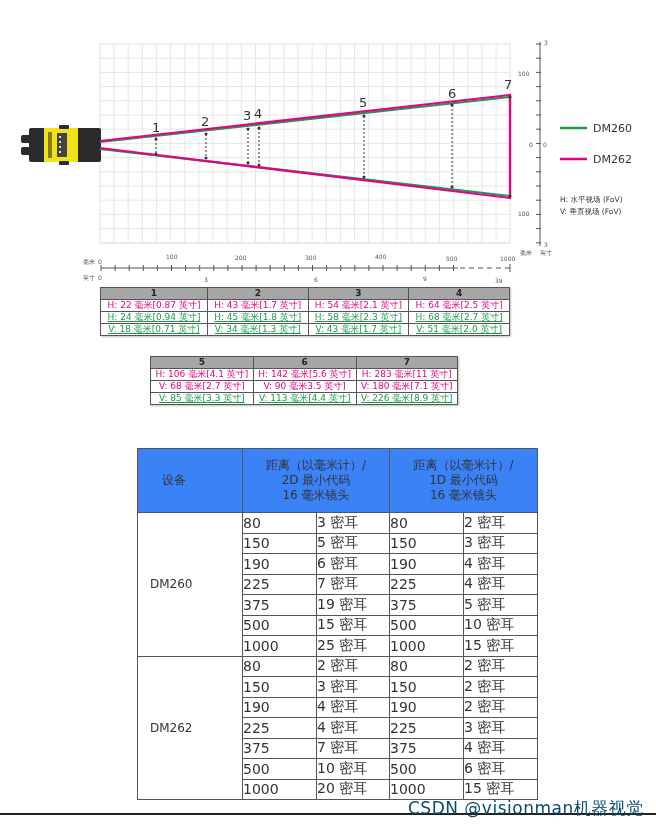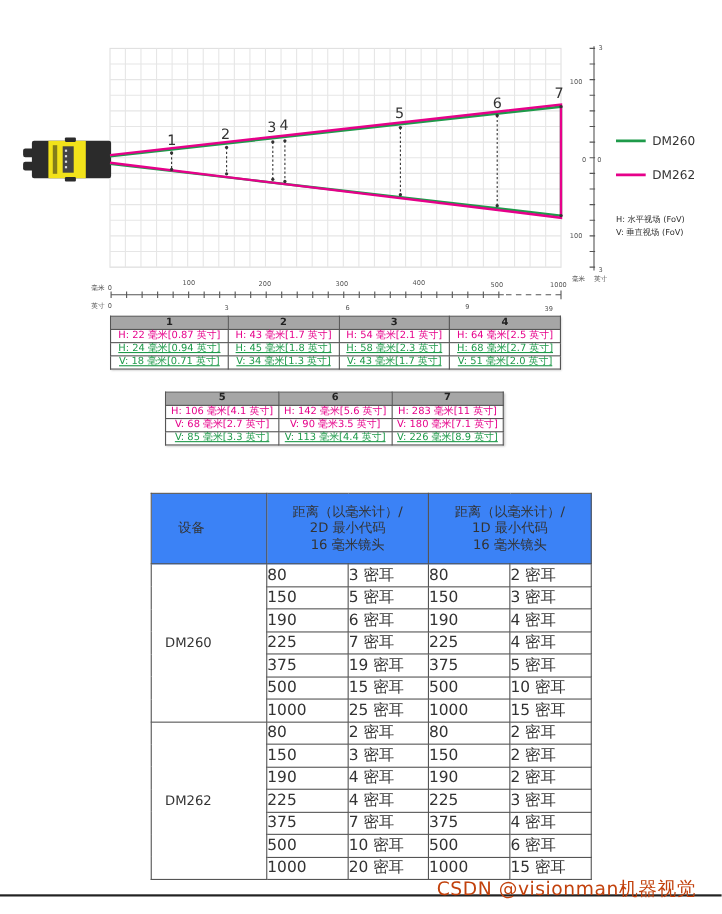--- a/index.html
+++ b/index.html
@@ -7,21 +7,21 @@
   #diagram{position:absolute;left:0;top:0;width:656px;height:290px;}
   .fov-table{position:absolute;border-collapse:collapse;font-size:9px;line-height:11px;background:#fff;box-shadow:1px 1px 2px rgba(0,0,0,0.25);}
   .fov-table th{background:#a6a6a6;color:#222;font-weight:bold;border:1.5px solid #555;height:11px;padding:0;font-size:9px;}
   .fov-table td{border:1.5px solid #555;padding:0 2px;white-space:nowrap;text-align:center;height:11px;}
   .c-pink{color:#e6008a;}
   .c-green{color:#1e9a4a;text-decoration:underline;}
   #spec-table{position:absolute;left:137px;top:448px;border-collapse:collapse;font-size:14px;color:#333;}
   #spec-table th{background:#3b82f6;border:1.5px solid #555;font-weight:normal;font-size:12px;line-height:15px;height:63px;padding:0;}
   #spec-table td{border:1.5px solid #555;height:19.5px;padding:0;text-align:left;font-size:14px;}
   #spec-table td.dev{text-align:left;padding-left:12px;font-size:12px;}
-  .watermark{position:absolute;left:397px;top:797px;font-size:17px;color:#c2410c;letter-spacing:0.5px;white-space:nowrap;}
+  .watermark{position:absolute;left:408px;top:797px;font-size:17px;color:#0c4a6e;letter-spacing:0.5px;white-space:nowrap;}
   .bottom-line{position:absolute;left:0;top:813px;width:656px;height:1.5px;background:#222;}
 </style>
 </head>
 <body>
 
 <svg id="diagram" viewBox="0 0 656 290" xmlns="http://www.w3.org/2000/svg">
 
   <g stroke="#e6e6e6" stroke-width="1">
     <rect x="100" y="44" width="410" height="199" fill="#fff" stroke="#e0e0e0"></rect>
     <g id="grid-v">

